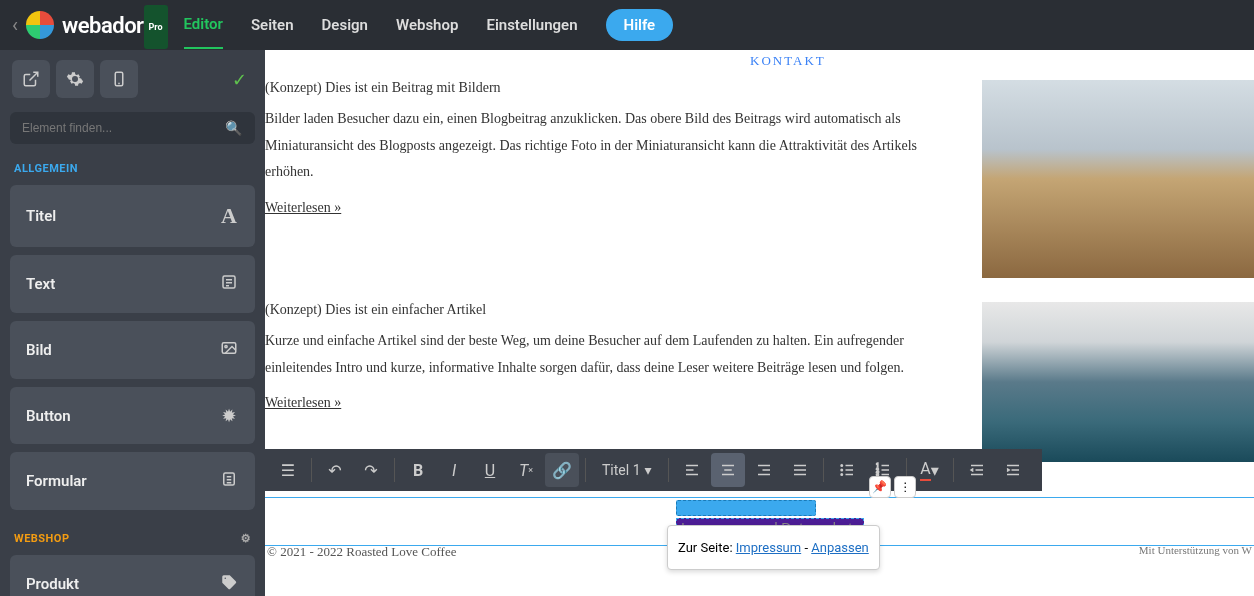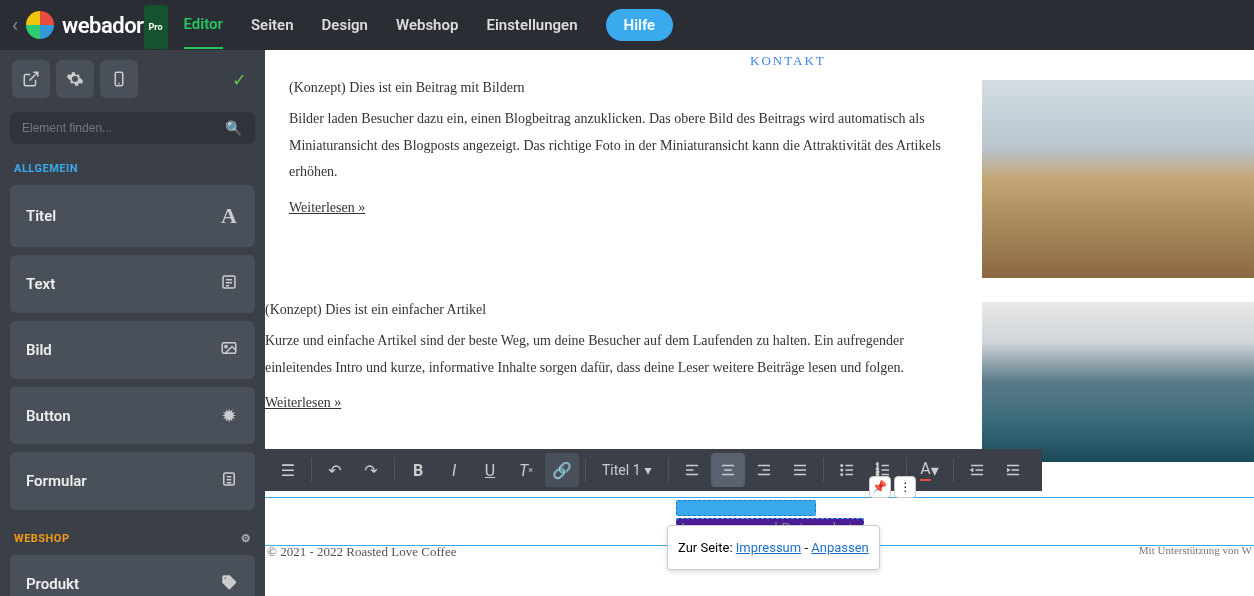--- a/index.html
+++ b/index.html
@@ -169,21 +169,21 @@
       <span class="elem-label">Produkt</span>
       <span class="elem-icon"><svg viewBox="0 0 24 24" fill="currentColor">
             <path d="M21 11l-8-8H5a2 2 0 00-2 2v8l8 8a2 2 0 002.8 0l7.2-7.2a2 2 0 000-2.8zM7 8a1 1 0 110-2 1 1 0 010 2z"></path>
           </svg></span>
     </div>
   </div>
 
   <div class="canvas">
     <div class="kontakt">KONTAKT</div>
 
-    <div class="article" style="margin-top:22px;padding-left:24px;">
+    <div class="article" style="margin-top:22px;">
       <div class="article-text">
         <div class="article-title">(Konzept) Dies ist ein Beitrag mit Bildern</div>
         <div class="article-body">Bilder laden Besucher dazu ein, einen Blogbeitrag anzuklicken. Das obere Bild des Beitrags wird automatisch als Miniaturansicht des Blogposts angezeigt. Das richtige Foto in der Miniaturansicht kann die Attraktivität des Artikels erhöhen.</div>
         <span class="readmore">Weiterlesen »</span>
       </div>
       <div class="article-img img1"></div>
     </div>
 
     <div class="article">
       <div class="article-text">

